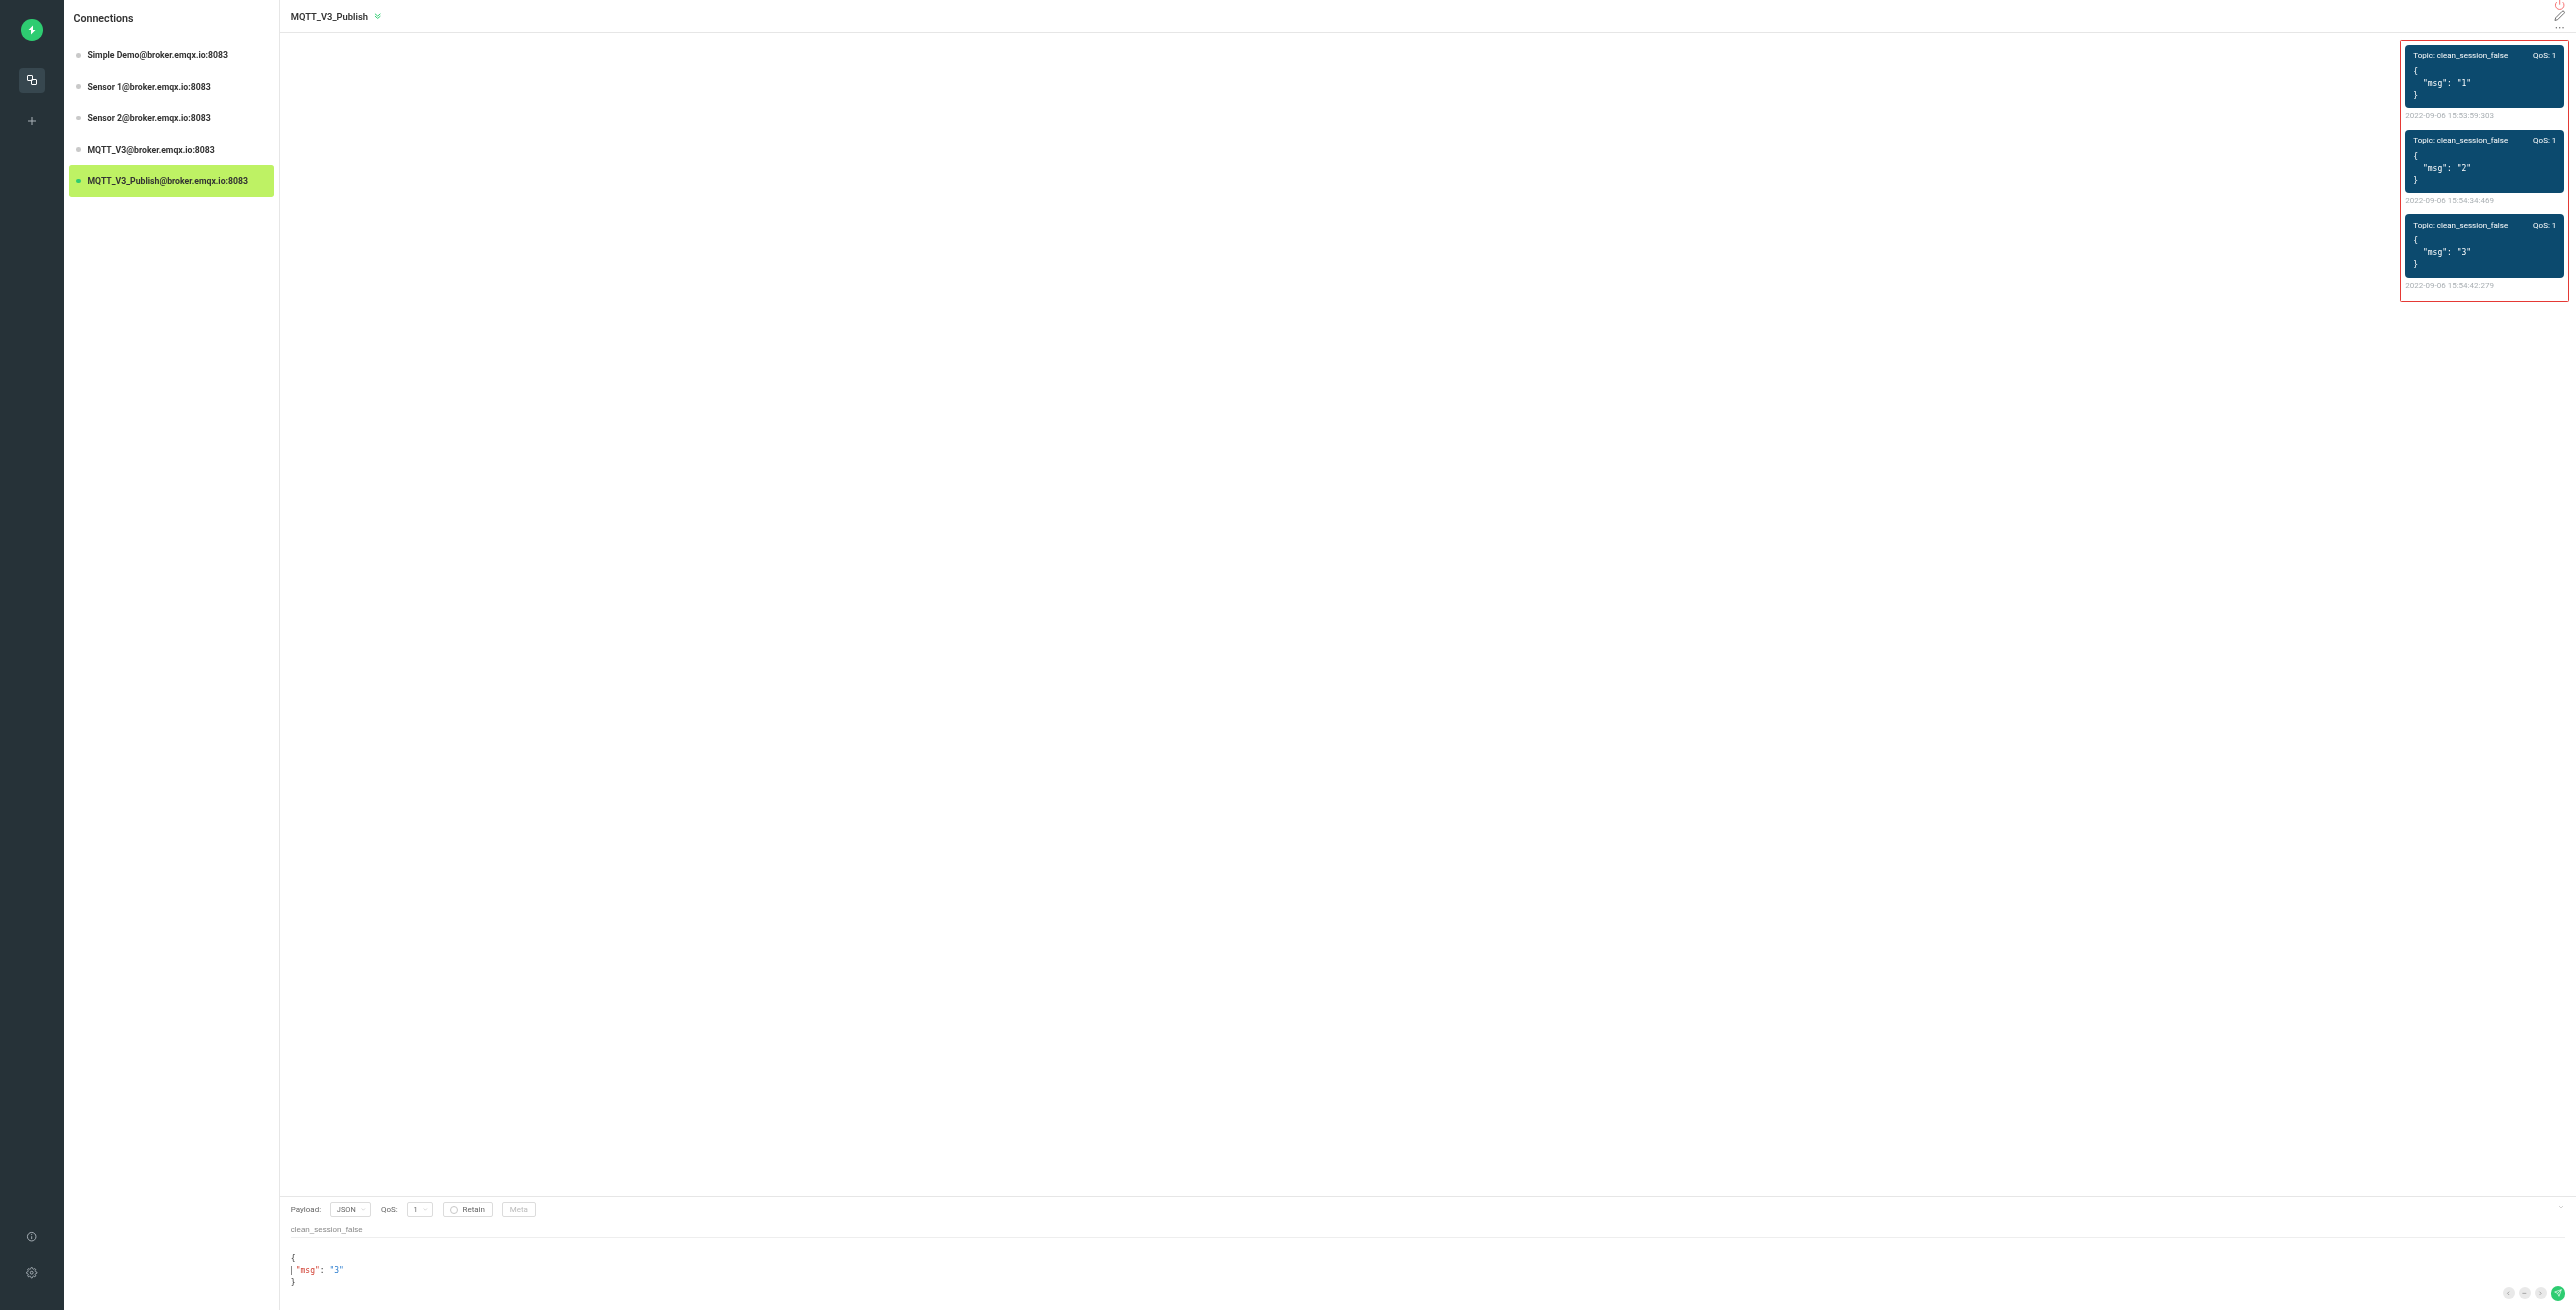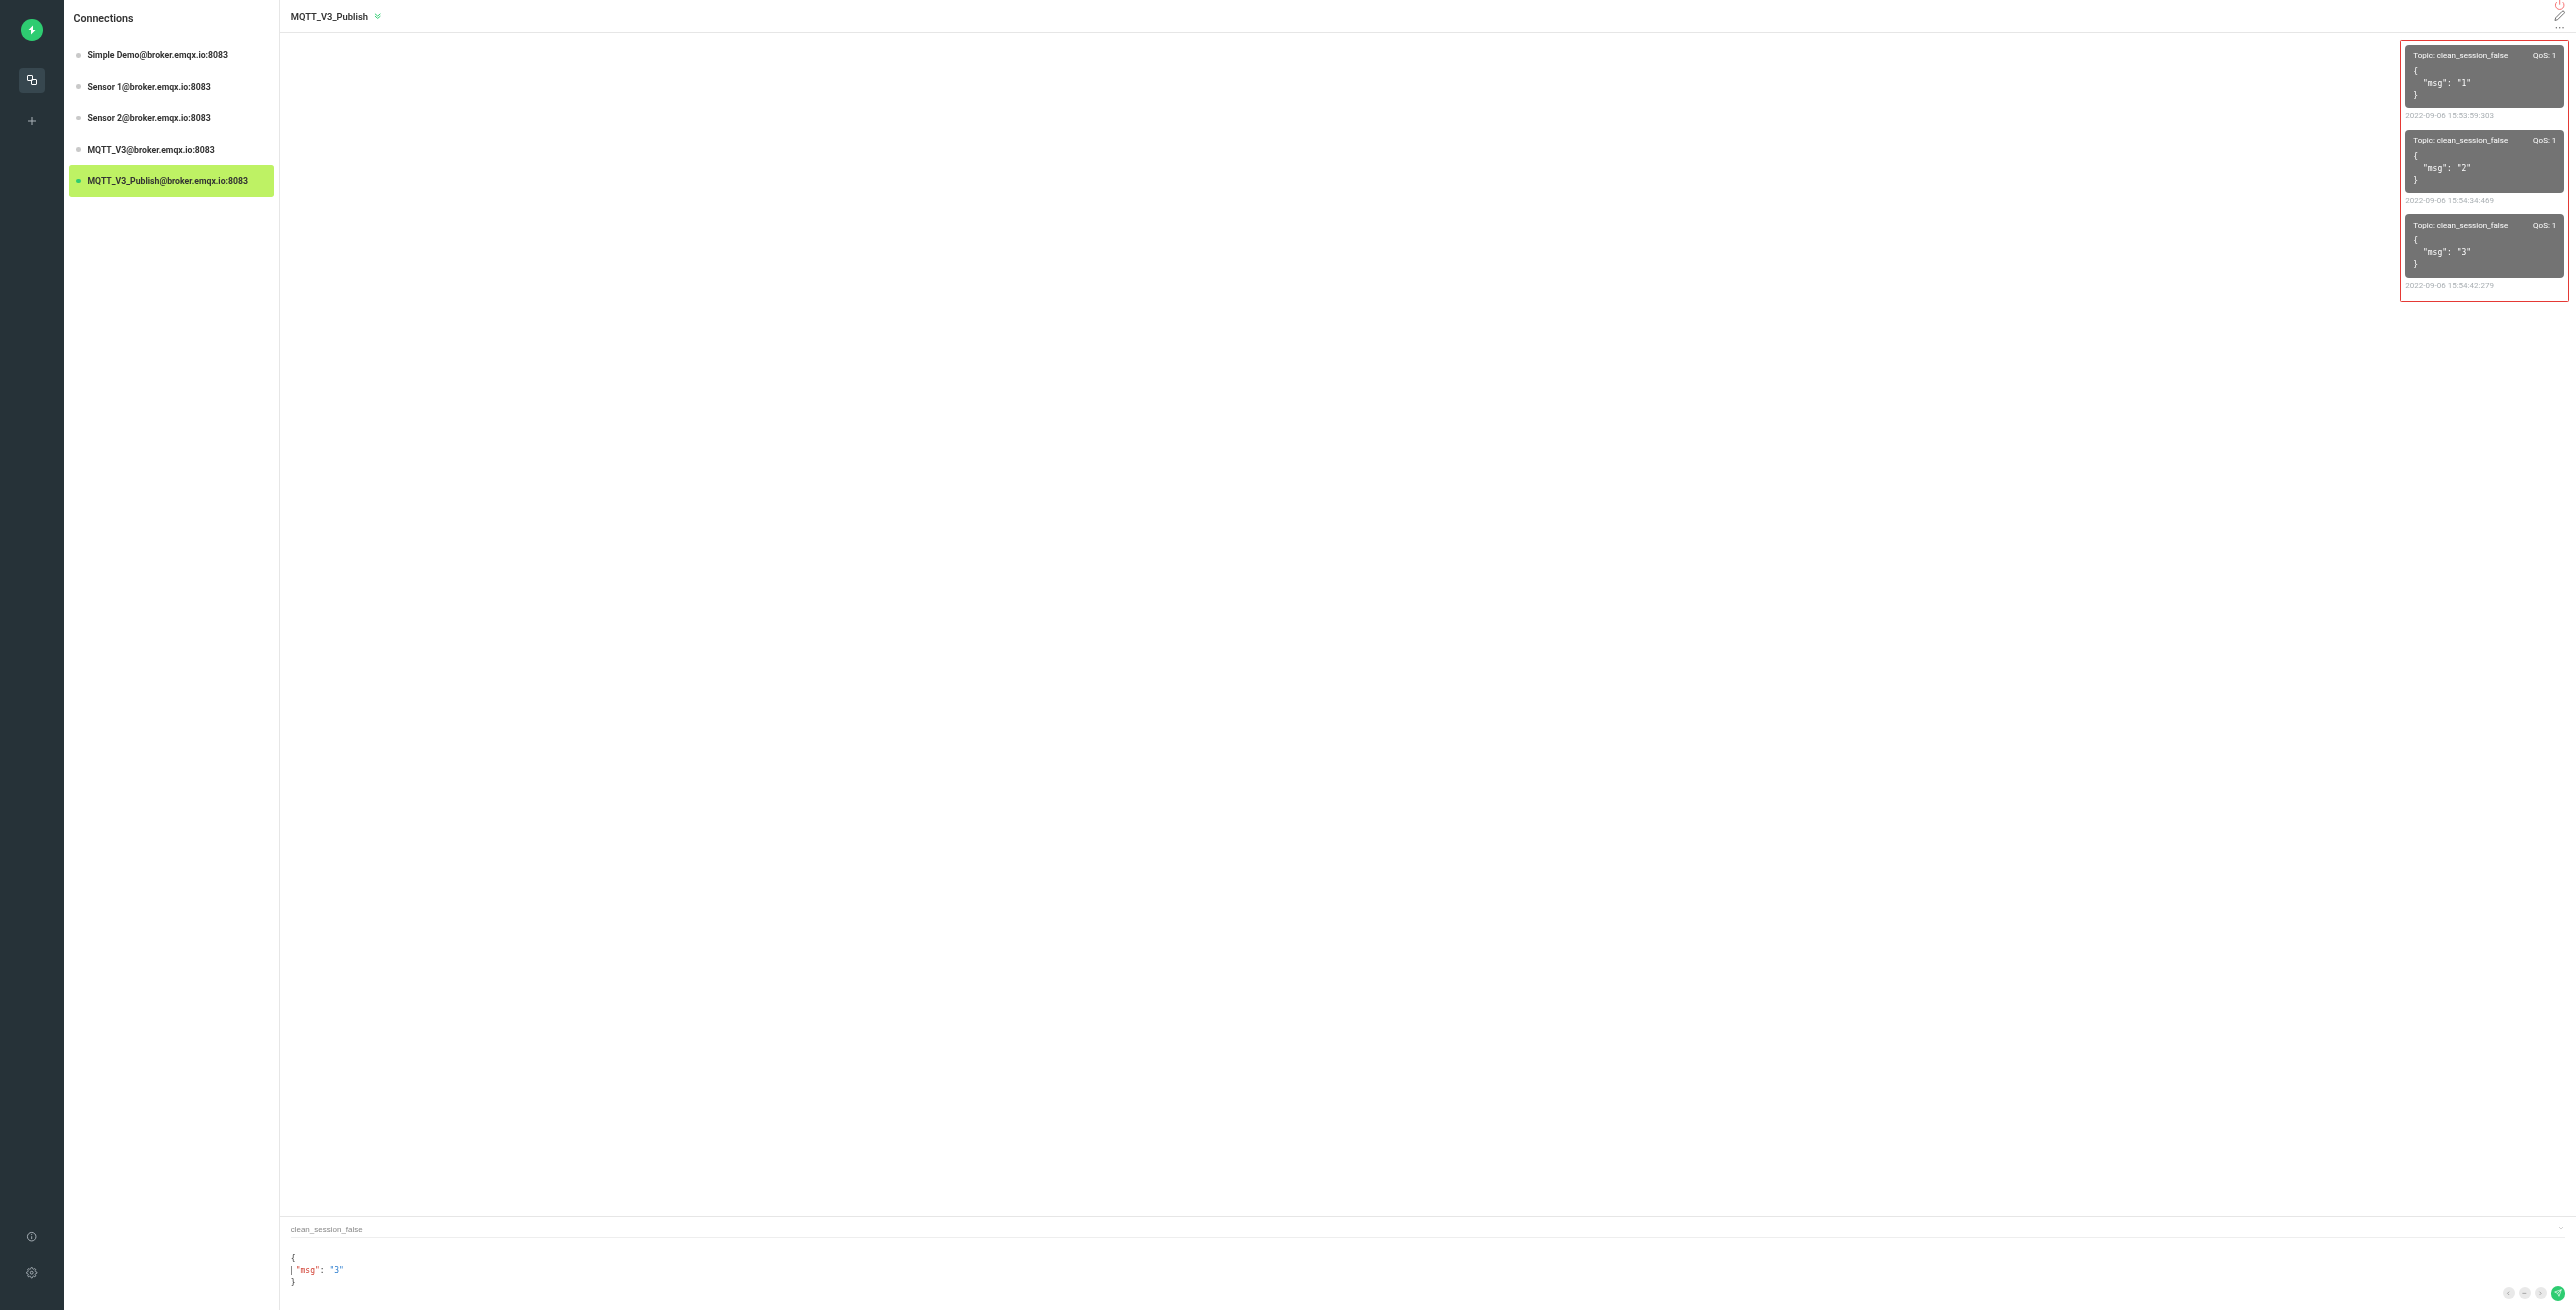--- a/index.html
+++ b/index.html
@@ -144,21 +144,21 @@
       position: relative;
     }
     .highlight-box {
       border: 1.3px solid #e53935;
       border-radius: 1.3px;
       margin-left: auto;
       width: 169px;
       padding: 4px 4px 10.7px 4px;
     }
     .msg-card {
-      background: #737373;
+      background: #0c4a6e;
       color: #fff;
       border-radius: 4px;
       padding: 6.7px 8px;
       font-size: 8px;
       margin-bottom: 1.3px;
     }
     .msg-card-header {
       display: flex; justify-content: space-between;
       margin-bottom: 5.4px;
       font-size: 8px;
@@ -367,20 +367,41 @@
               </div>
               <div class="msg-card-body">{
   "msg": "3"
 }</div>
             </div>
             <div class="msg-time">2022-09-06 15:54:42:279</div>
           </div>
         </div>
 
         <div class="publisher">
+          <div class="pub-controls">
+            <span class="pub-label">Payload:</span>
+            <span class="pub-select">
+              <span>JSON</span>
+              <svg class="chev" width="6.7" height="6.7" viewBox="0 0 24 24" fill="none" stroke="currentColor" stroke-width="2">
+                  <polyline points="6 9 12 15 18 9"></polyline>
+                </svg>
+            </span>
+            <span class="pub-label">QoS:</span>
+            <span class="pub-select">
+              <span>1</span>
+              <svg class="chev" width="6.7" height="6.7" viewBox="0 0 24 24" fill="none" stroke="currentColor" stroke-width="2">
+                  <polyline points="6 9 12 15 18 9"></polyline>
+                </svg>
+            </span>
+            <span class="pub-retain">
+              <span class="circle"></span>
+              <span>Retain</span>
+            </span>
+            <span class="pub-meta-btn">Meta</span>
+          </div>
           <div class="pub-collapse">
             <svg width="8" height="8" viewBox="0 0 24 24" fill="none" stroke="currentColor" stroke-width="2">
                 <polyline points="6 9 12 15 18 9"></polyline>
               </svg>
           </div>
 
           <input class="topic-input" value="clean_session_false" style="">
 
           <div class="payload-editor">
 <span class="brace">{</span>

